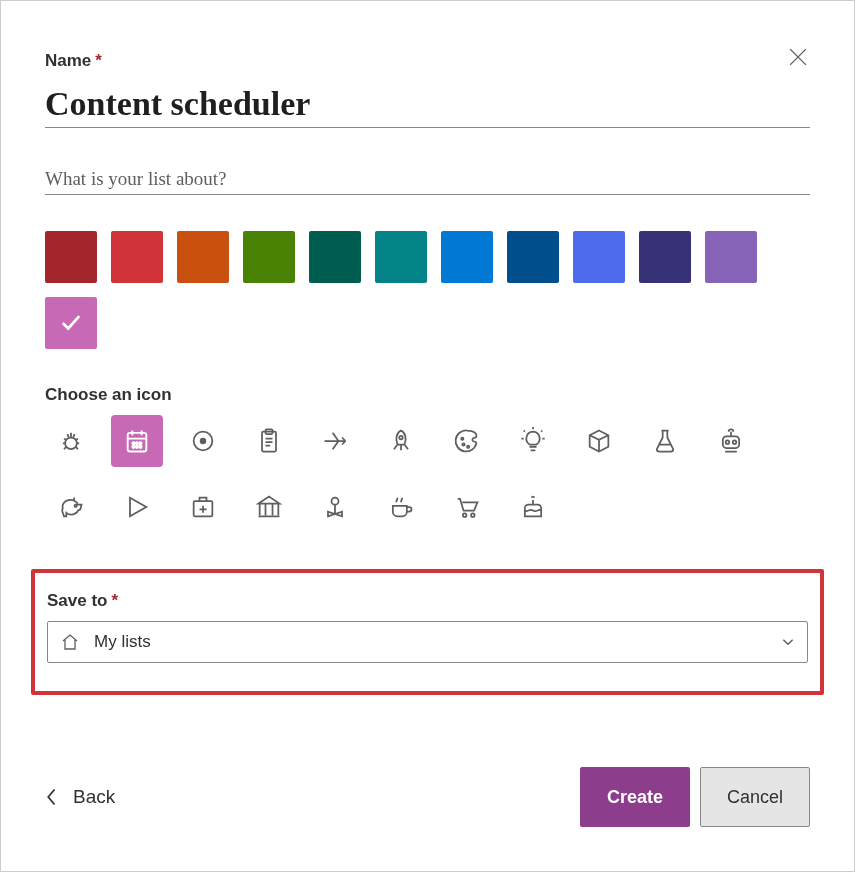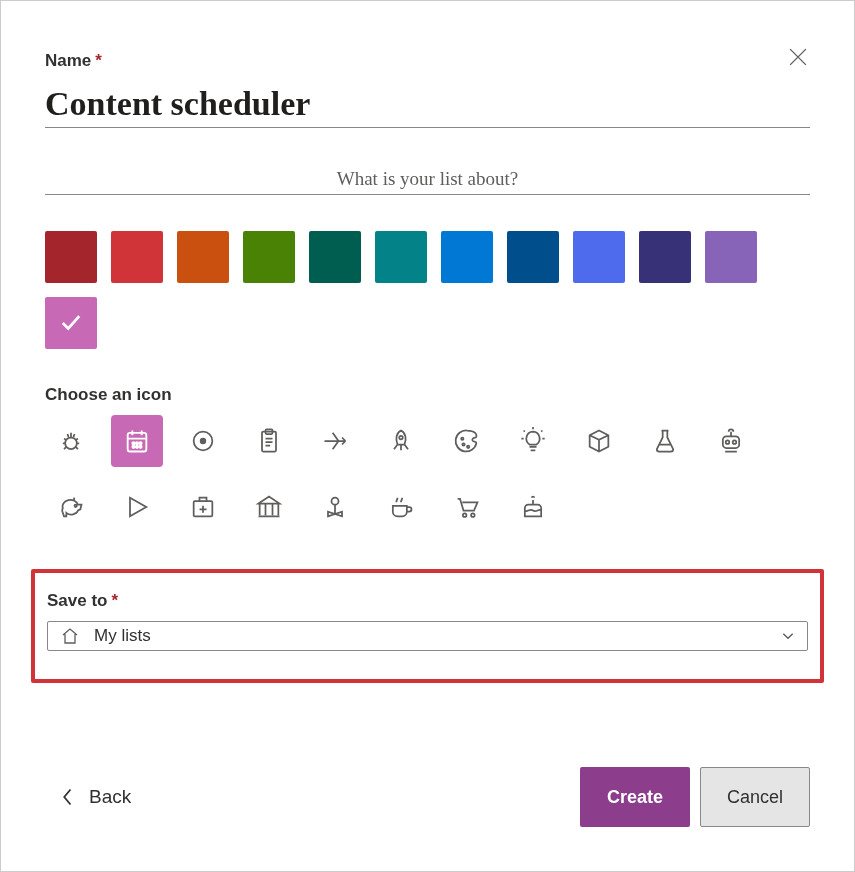--- a/index.html
+++ b/index.html
@@ -47,21 +47,20 @@
     padding: 4px 0;
   }
   .name-input {
     font-size: 34px;
     font-weight: 700;
     color: #201f1e;
   }
   .desc-input {
     font-size: 19px;
     color: #323130;
-    text-align: center;
   }
   .desc-input::placeholder { color: #605e5c; }
 
   .swatch-row {
     display: flex;
     gap: 14px;
     flex-wrap: wrap;
   }
   .swatch {
     width: 52px;
@@ -102,38 +101,38 @@
     padding: 18px 12px 28px 12px;
     margin-left: -14px;
     margin-right: -14px;
     border-radius: 2px;
     margin-bottom: 30px;
   }
   .dropdown {
     width: 100%;
     border: 1px solid #8a8886;
     border-radius: 2px;
-    height: 30px;
+    height: 42px;
     display: flex;
     align-items: center;
     padding: 0 12px;
     cursor: pointer;
     gap: 14px;
     color: #323130;
     font-size: 17px;
   }
   .dropdown .dd-label { flex: 1; }
   .dropdown svg.home { width: 20px; height: 20px; color: #605e5c; }
   .dropdown svg.chev { width: 14px; height: 14px; color: #605e5c; }
 
   .footer {
     display: flex;
     align-items: center;
     position: absolute;
-    left: 60px;
+    left: 44px;
     right: 44px;
     bottom: 44px;
   }
   .back-link {
     display: flex;
     align-items: center;
     gap: 14px;
     font-size: 19px;
     color: #323130;
     cursor: pointer;

